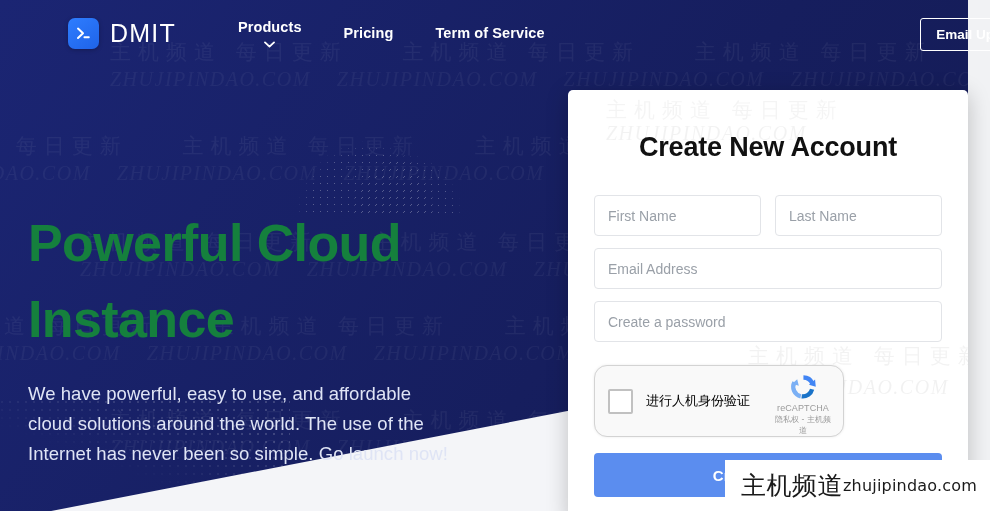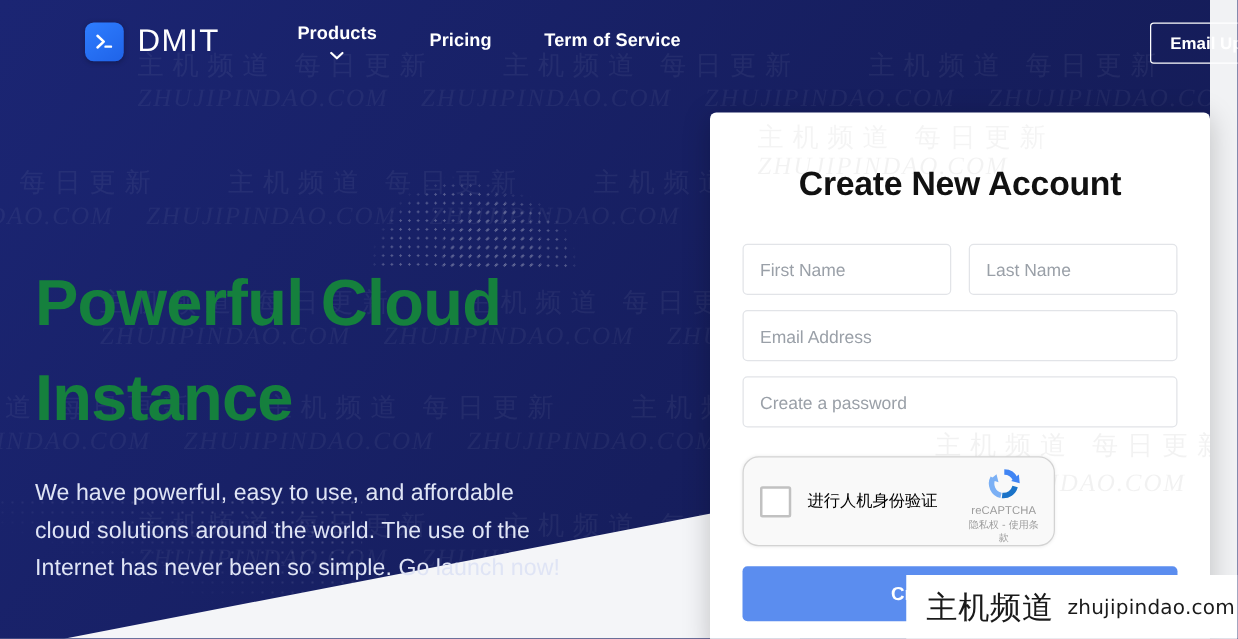--- a/index.html
+++ b/index.html
@@ -173,21 +173,21 @@
   .create-btn {
     margin-top:16px; width:348px; height:44px; border:none; border-radius:4px;
     background:#5b8def; color:#fff; font-size:15px; font-weight:bold;
     cursor:pointer; font-family:"Liberation Sans", sans-serif;
   }
 
   
   .badge {
     position:absolute; right:0; bottom:0; width:265px; height:51px;
     background:#fff; display:flex; align-items:center; z-index:60;
-    padding-left:16px; gap:11px;
+    padding-left:16px; 
   }
   .badge-cn {
     font-size:25px; color:#1a1a1a; font-family:"DejaVu Sans", sans-serif;
     letter-spacing:.5px;
   }
   .badge-en {
     font-size:16px; color:#1a1a1a; font-family:"DejaVu Sans", sans-serif;
     letter-spacing:.2px;
   }
 </style>
@@ -283,21 +283,21 @@
         <div class="rc-right">
           <svg class="rc-logo" width="28" height="28" viewBox="0 0 32 32">
             <path d="M16 4 A12 12 0 0 1 27.3 12.2 L22 12.2 L28 19 L31 11.5 L27.9 12.2" fill="none" stroke="#1c3aa9" stroke-width="0"></path>
             <path d="M16.5 5.2 A11 11 0 0 1 26.6 11.9" fill="none" stroke="#4185f4" stroke-width="5" stroke-linecap="butt"></path>
             <polygon points="29.8,7.5 30.6,15.6 22.8,13.4" fill="#4185f4"></polygon>
             <path d="M26.4 18.5 A11 11 0 0 1 14.5 26.7" fill="none" stroke="#1a73c8" stroke-width="5"></path>
             <path d="M13.5 26.6 A11 11 0 0 1 6.2 10.6" fill="none" stroke="#7bb0f5" stroke-width="5"></path>
             <polygon points="3.6,12.2 9.4,7.2 11.2,14.6" fill="#7bb0f5"></polygon>
           </svg>
           <div class="rc-brand">reCAPTCHA</div>
-          <div class="rc-terms">隐私权 - 使用条款</div>
+          <div class="rc-terms">隐私权 - 主机频道</div>
         </div>
       </div>
 
       <button class="create-btn">Create Account</button>
     </div>
   </div>
 
   <div class="badge">
     <span class="badge-cn">主机频道</span>
     <span class="badge-en">zhujipindao.com</span>

